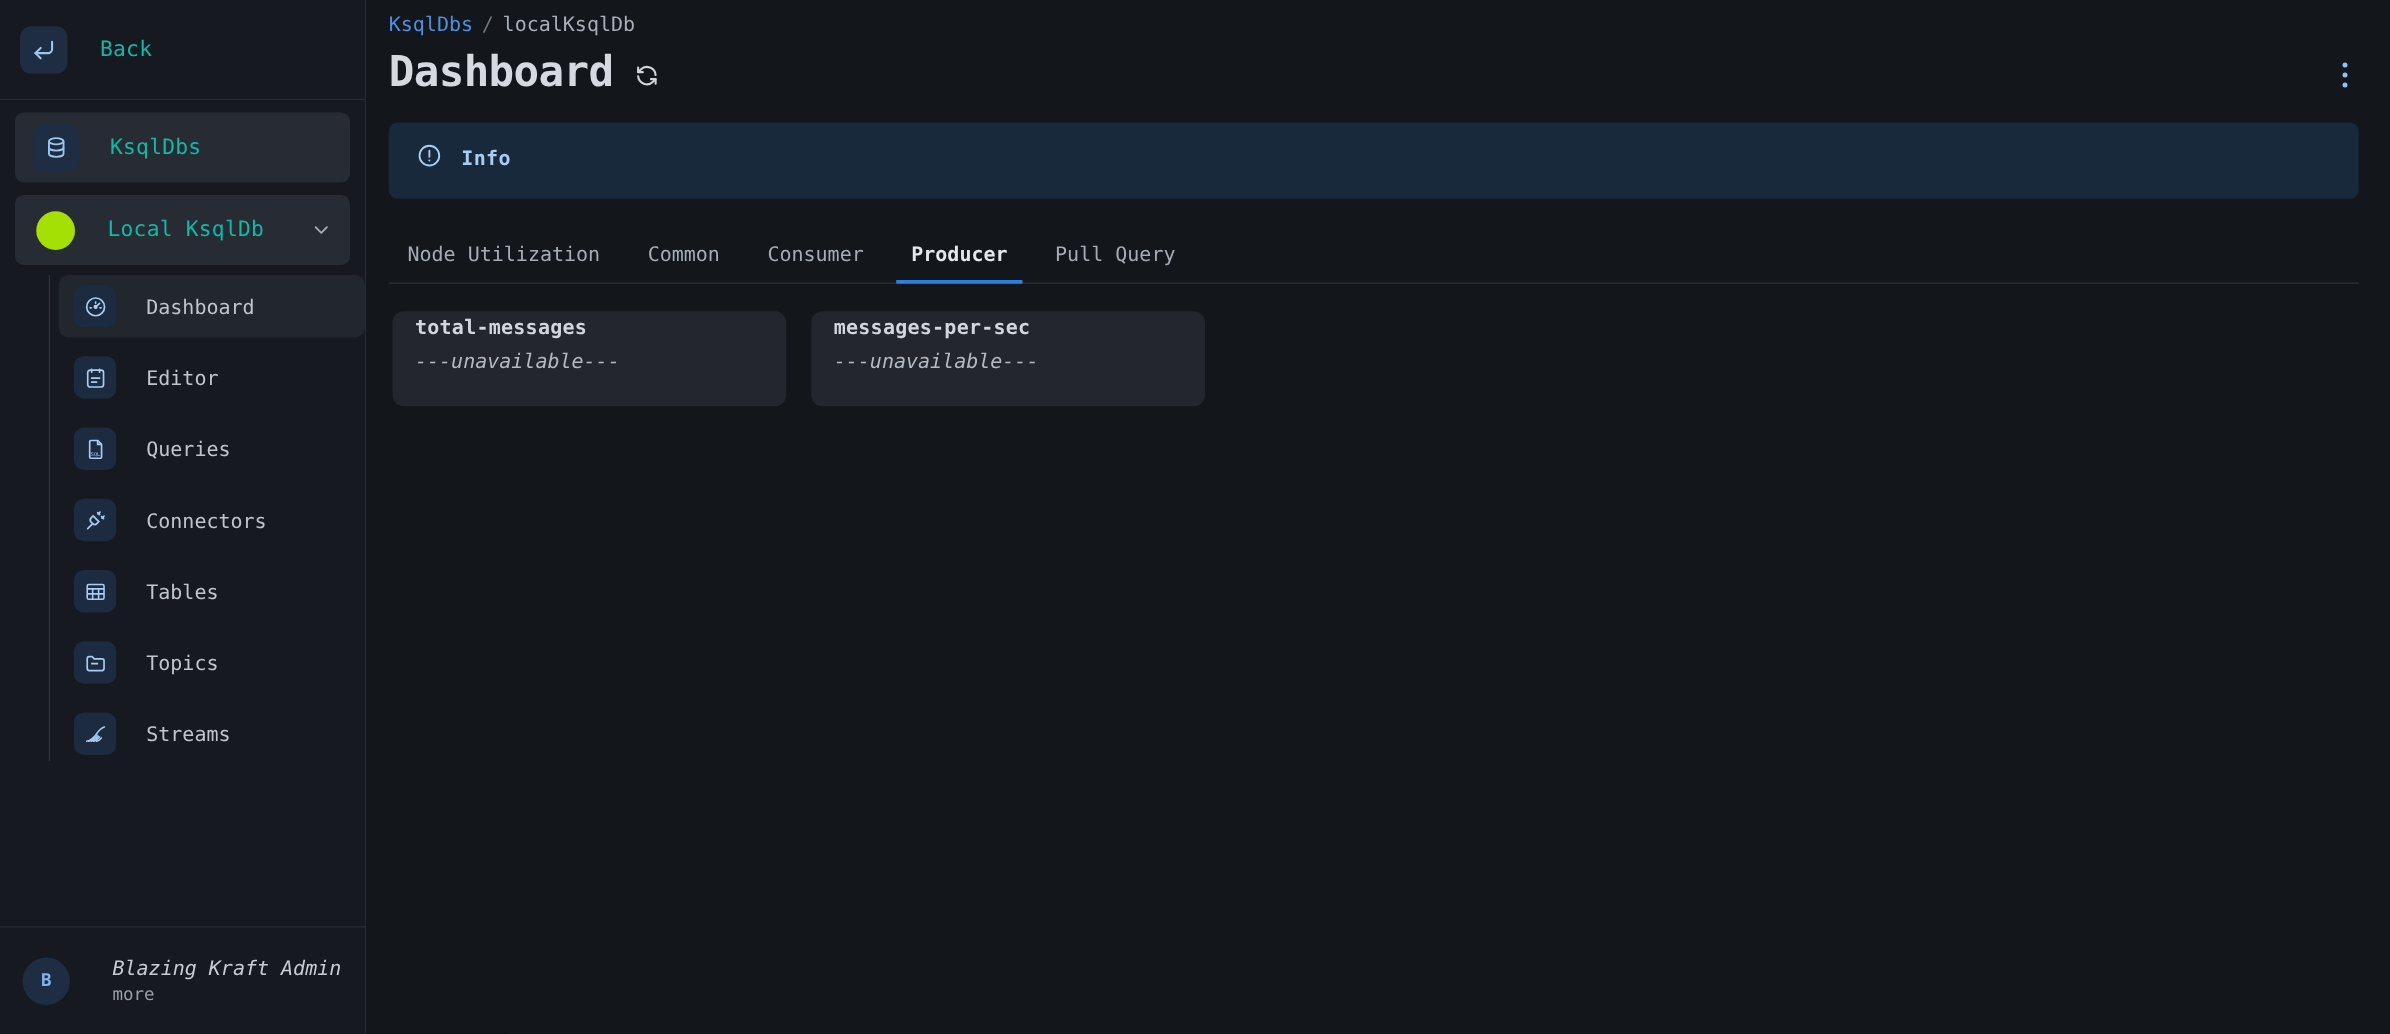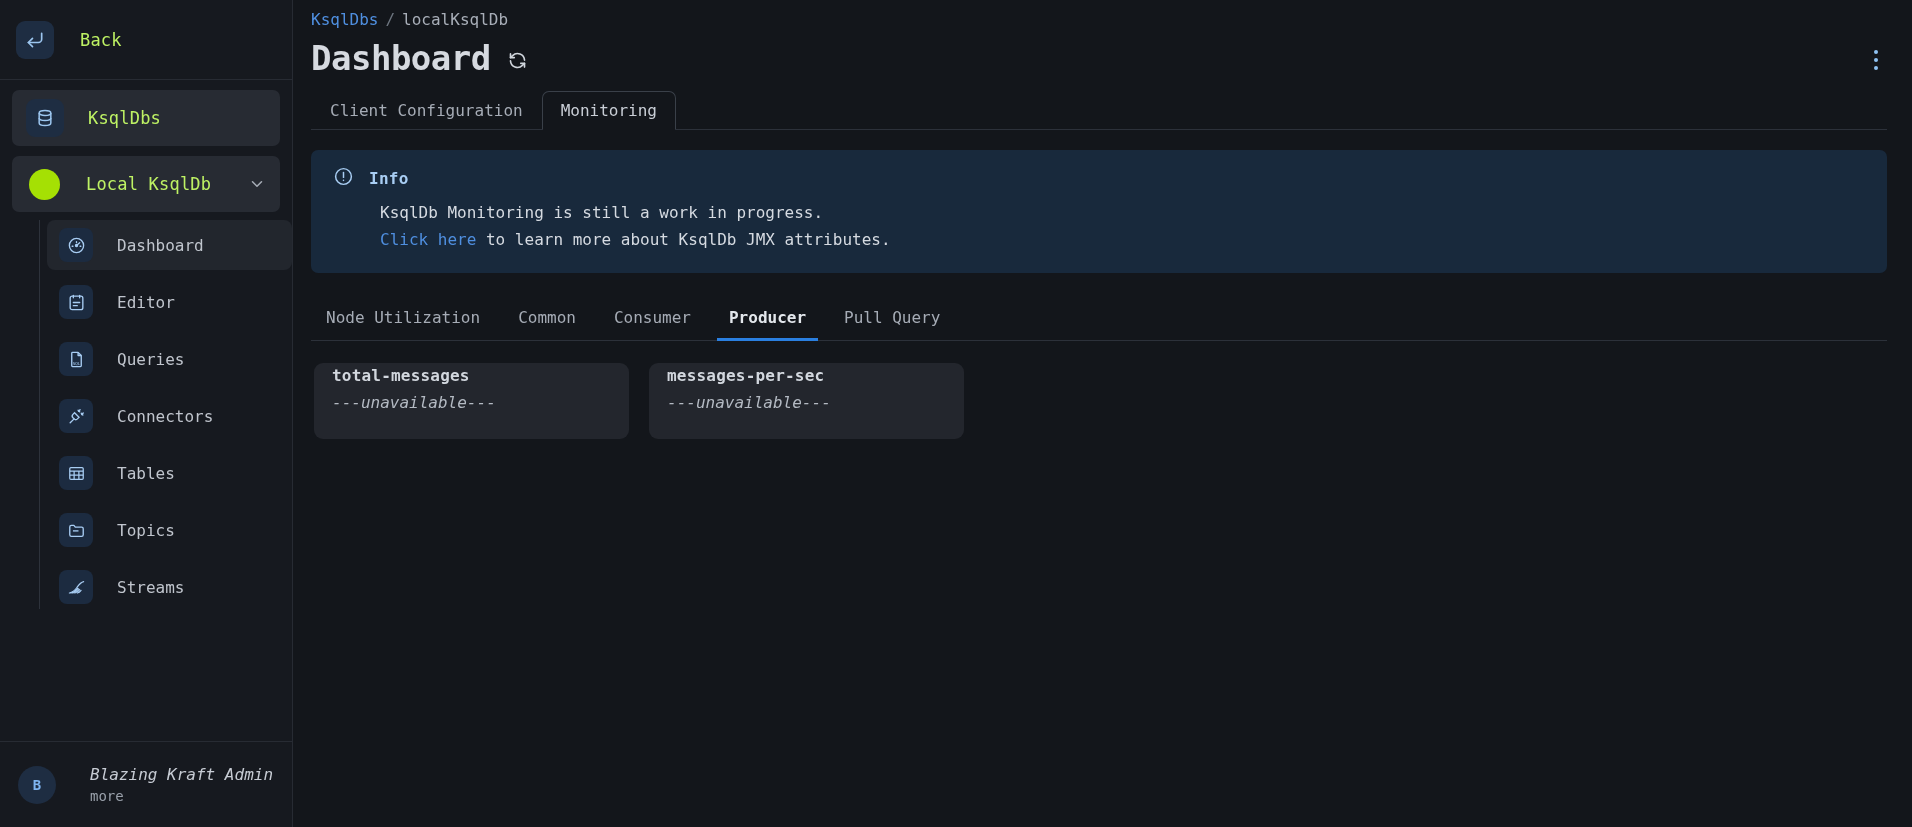--- a/index.html
+++ b/index.html
@@ -33,21 +33,21 @@
     width: 38px; height: 38px;
     border-radius: 9px;
     background: #1e2d42;
     display: flex; align-items: center; justify-content: center;
     flex: 0 0 38px;
   }
   .icon-tile svg { display: block; }
   .sb-label {
     margin-left: 26px;
     font-size: 17px;
-    color: #bef264;
+    color: #14b8a6;
     letter-spacing: 0.2px;
     white-space: nowrap;
   }
   .sb-section { padding: 10px 12px 0 12px; }
   .sb-row {
     display: flex; align-items: center;
     height: 56px;
     border-radius: 7px;
     padding: 0 14px;
   }
@@ -381,44 +381,32 @@
         <span class="refresh-btn">
           <svg width="21" height="21" viewBox="0 0 24 24" fill="none" stroke="#d0d5dc" stroke-width="1.9" stroke-linecap="round" stroke-linejoin="round">
             <path d="M20 11.5A8 8 0 0 0 6.4 6.4L4 8.6"></path>
             <path d="M4 12.5a8 8 0 0 0 13.6 5.1L20 15.4"></path>
             <polyline points="4 4.5 4 8.8 8.3 8.8"></polyline>
             <polyline points="20 19.5 20 15.2 15.7 15.2"></polyline>
           </svg>
         </span>
       </div>
 
-      <div class="tabs">
-        <div class="tab">
-          <span>Client Configuration</span>
-        </div>
-        <div class="tab active">
-          <span>Monitoring</span>
-        </div>
-      </div>
 
       <div class="banner">
         <div class="banner-head">
           <span>
             <svg width="21" height="21" viewBox="0 0 24 24" fill="none" stroke="#a8cdf3" stroke-width="1.7" stroke-linecap="round">
               <circle cx="12" cy="12" r="9"></circle>
               <path d="M12 7.5v5.5"></path>
               <circle cx="12" cy="16.4" r="0.9" fill="#a8cdf3" stroke="none"></circle>
             </svg>
           </span>
           <span class="banner-title">Info</span>
         </div>
-        <div class="banner-body">
-          <div>KsqlDb Monitoring is still a work in progress.</div>
-          <div><span class="banner-link">Click here</span><span> to learn more about KsqlDb JMX attributes.</span></div>
-        </div>
       </div>
 
       <div class="subtabs">
         <div class="subtab">
           <span>Node Utilization</span>
         </div>
         <div class="subtab">
           <span>Common</span>
         </div>
         <div class="subtab">

